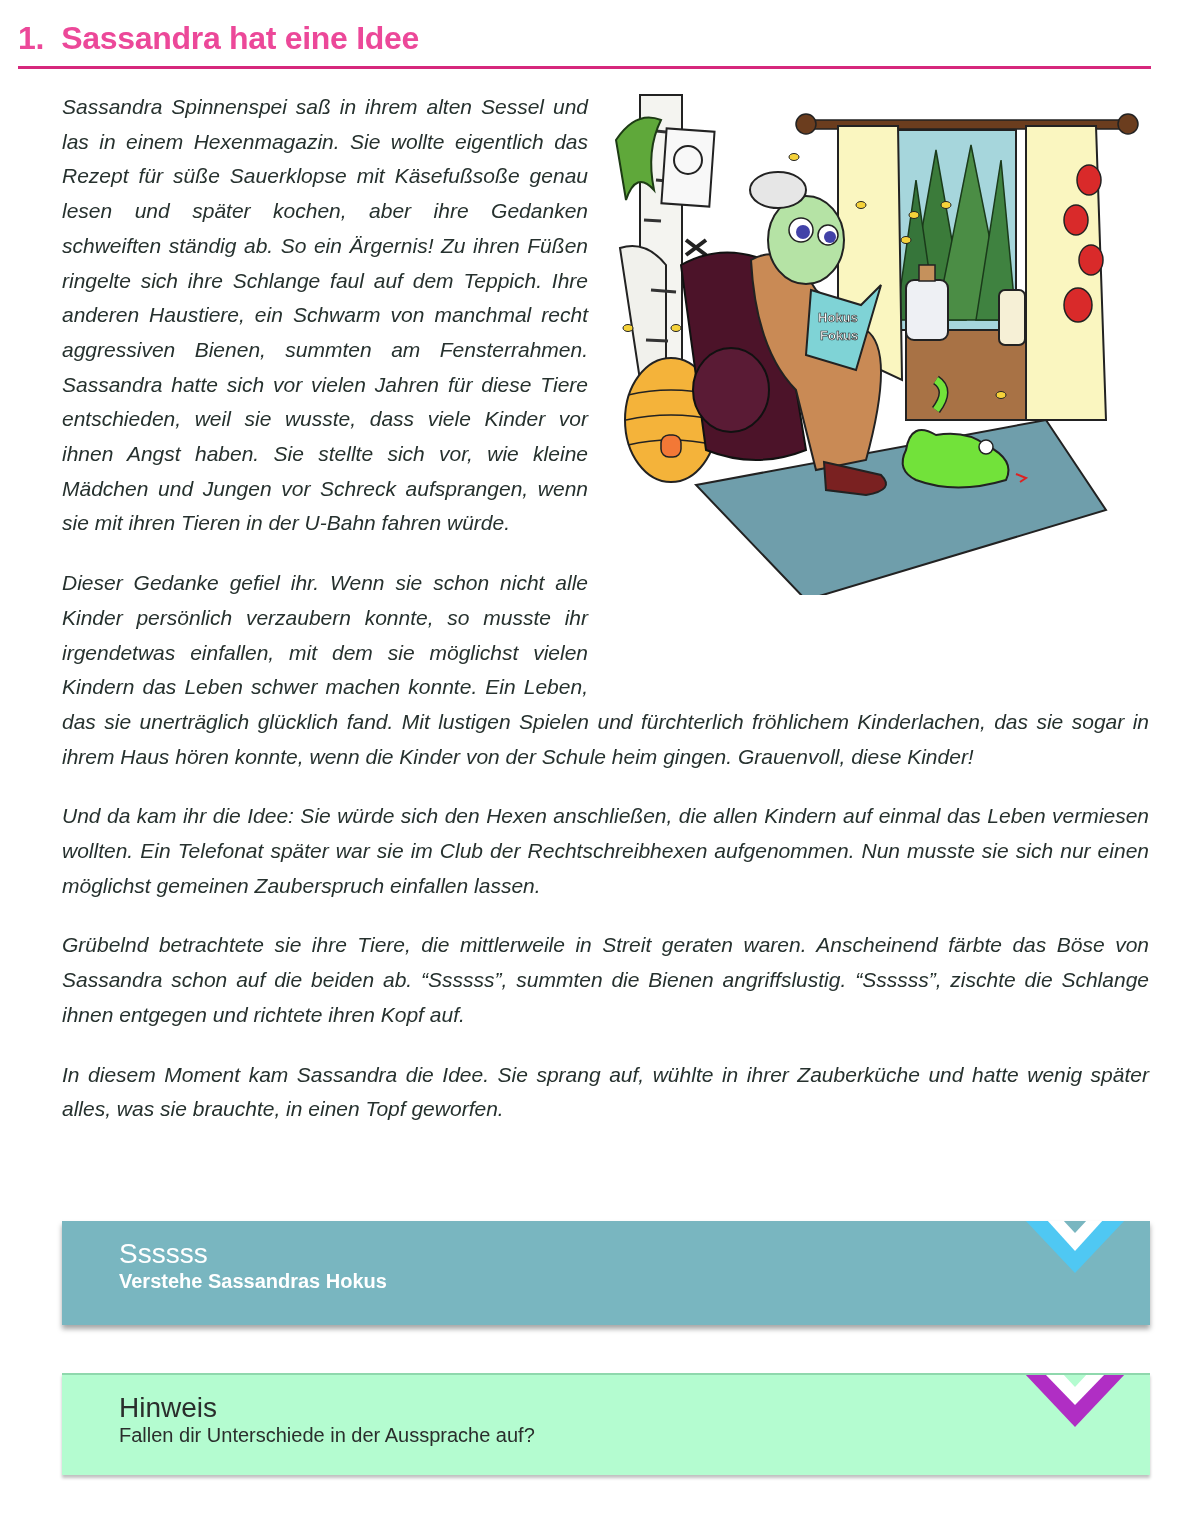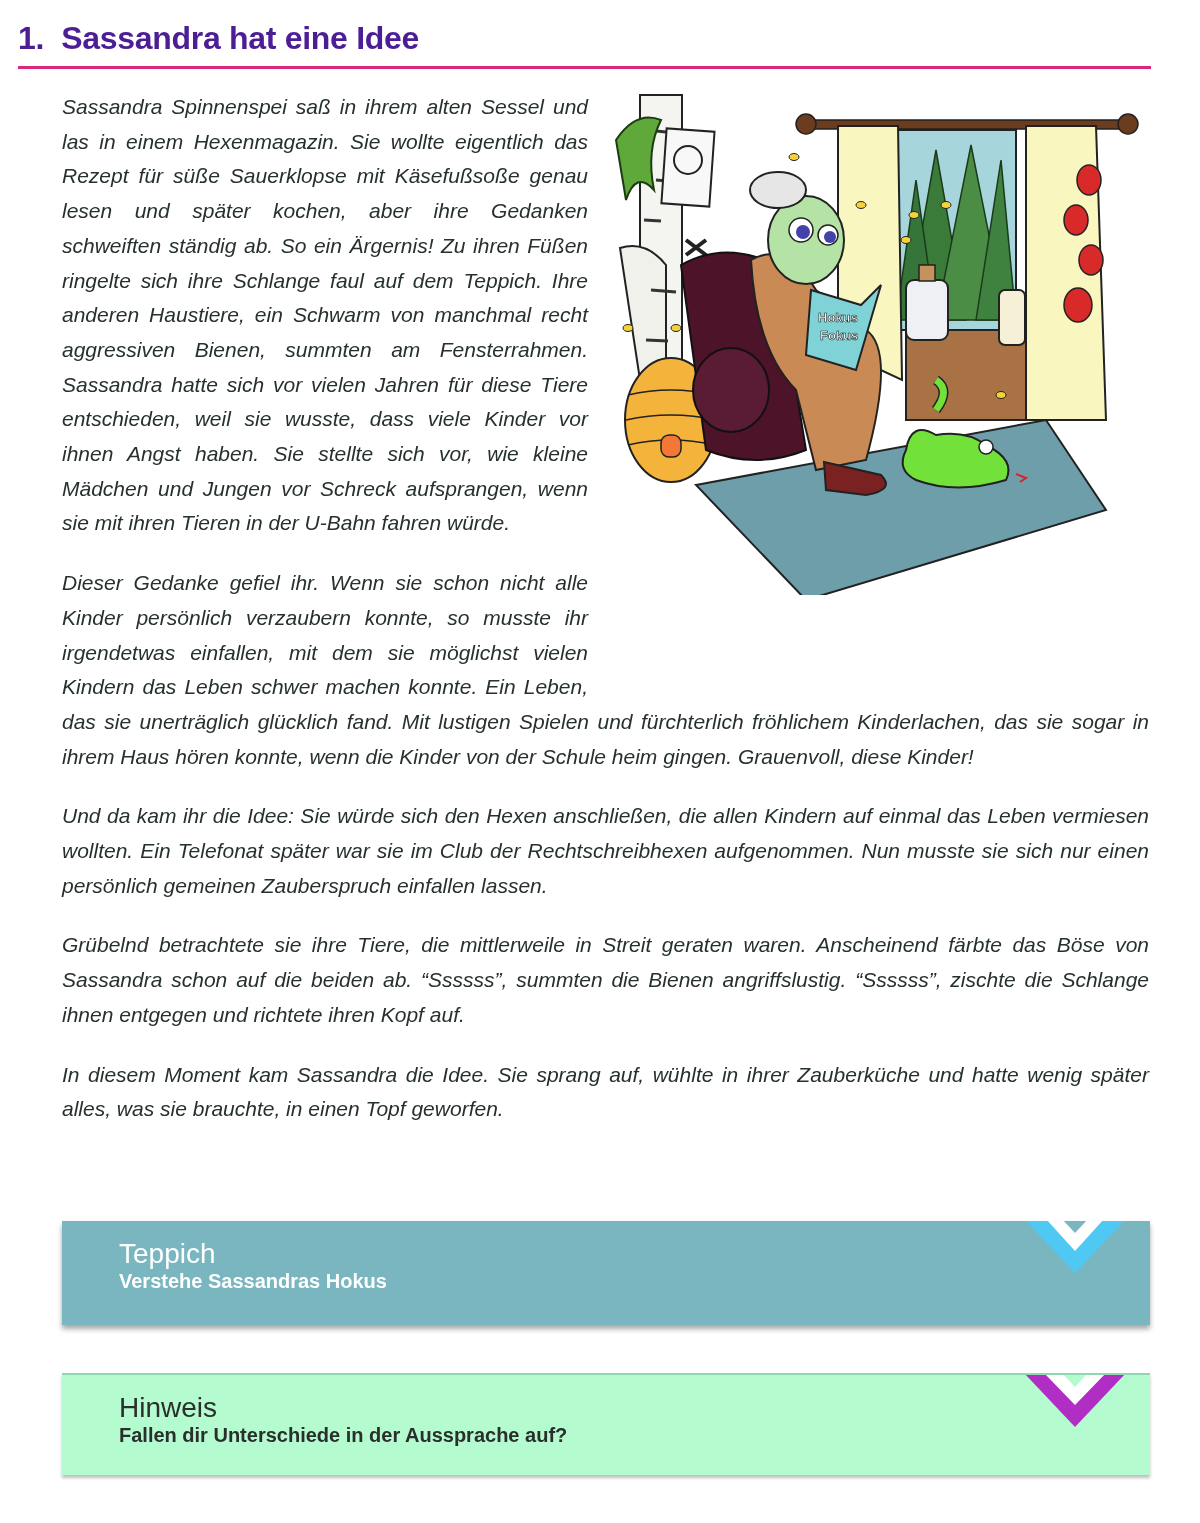--- a/index.html
+++ b/index.html
@@ -3,21 +3,21 @@
   <meta charset="utf-8">
   <style>
     * { box-sizing: border-box; margin: 0; padding: 0; }
     html, body { width: 1200px; height: 1523px; background: #ffffff; overflow: hidden; }
     body { font-family: "Liberation Sans", sans-serif; color: #27322f; position: relative; }
 
     .chapter-header { position: absolute; left: 18px; top: 18px; width: 1133px; }
     .chapter-title {
       font-family: "Liberation Sans", sans-serif;
       font-weight: bold; font-size: 32px; letter-spacing: -0.3px;
-      color: #4c1d95; line-height: 40px; white-space: pre;
+      color: #ec4899; line-height: 40px; white-space: pre;
     }
     .chapter-rule { margin-top: 8px; height: 3px; background: #d6287c; width: 100%; }
 
     .story { position: absolute; left: 62px; top: 90px; width: 1087px; }
     .illustration {
       float: right; width: 555px; height: 610px; margin-left: 18px; margin-right: -12px;
       position: relative;
     }
     .illustration svg { position: absolute; left: 0; top: 0; }
     .story p {
@@ -26,21 +26,21 @@
     }
 
     .card {
       position: absolute; left: 62px; width: 1088px; overflow: hidden;
       box-shadow: 0 4px 5px rgba(0,0,0,0.35);
     }
     .card-aufgabe { top: 1221px; height: 104px; background: #79b6c0; }
     .card-hinweis { top: 1373px; height: 102px; background: #b4fcd0; box-shadow: 0 3px 3px rgba(0,0,0,0.25); border-top: 2px solid #8fd8ad; padding-left: 44px; }
     .card-text { position: absolute; left: 57px; top: 18px; }
     .card-title { font-size: 28px; line-height: 30px; }
-    .card-subtitle { font-size: 20px; line-height: 24px; font-weight: bold; }
+    .card-subtitle { font-size: 20px; line-height: 24px; }
     .card-aufgabe .card-title, .card-aufgabe .card-subtitle { color: #ffffff; }
     .card-aufgabe .card-subtitle { font-weight: bold; }
     .card-hinweis .card-title, .card-hinweis .card-subtitle { color: #2a2e2c; }
     .chevron { position: absolute; right: 24px; top: -2px; width: 102px; height: 54px; cursor: pointer; }
   </style>
 </head>
 <body>
 
 <header class="chapter-header">
   <h1 class="chapter-title"><span>1.</span>  <span>Sassandra hat eine Idee</span></h1>
@@ -137,28 +137,28 @@
         <ellipse cx="300" cy="150" rx="5" ry="3.5"></ellipse>
           <ellipse cx="395" cy="305" rx="5" ry="3.5"></ellipse>
         <ellipse cx="70" cy="238" rx="5" ry="3.5"></ellipse>
           <ellipse cx="22" cy="238" rx="5" ry="3.5"></ellipse>
       </g>
     </svg>
   </figure>
 
   <p>Sassandra Spinnenspei saß in ihrem alten Sessel und las in einem Hexenmagazin. Sie wollte eigent­lich das Rezept für süße Sauerklopse mit Käsefuß­soße genau lesen und später kochen, aber ihre Ge­danken schweiften ständig ab. So ein Ärgernis! Zu ihren Füßen ringelte sich ihre Schlange faul auf dem Teppich. Ihre anderen Haustiere, ein Schwarm von manchmal recht aggressiven Bienen, summten am Fensterrahmen. Sassandra hatte sich vor vielen Jahren für diese Tiere entschieden, weil sie wusste, dass viele Kinder vor ihnen Angst haben. Sie stellte sich vor, wie kleine Mädchen und Jungen vor Schreck aufsprangen, wenn sie mit ihren Tieren in der U-Bahn fahren würde.</p>
   <p>Dieser Gedanke gefiel ihr. Wenn sie schon nicht alle Kinder persönlich verzaubern konnte, so musste ihr irgendetwas einfallen, mit dem sie möglichst vielen Kindern das Leben schwer machen konnte. Ein Leben, das sie unerträglich glücklich fand. Mit lustigen Spielen und fürchterlich fröhlichem Kinderlachen, das sie sogar in ihrem Haus hören konnte, wenn die Kinder von der Schule heim gingen. Grauenvoll, diese Kinder!</p>
-  <p>Und da kam ihr die Idee: Sie würde sich den Hexen anschließen, die allen Kindern auf einmal das Leben vermiesen wollten. Ein Telefonat später war sie im Club der Rechtschreibhexen aufgenommen. Nun musste sie sich nur einen persönlich gemeinen Zauberspruch einfallen lassen.</p>
+  <p>Und da kam ihr die Idee: Sie würde sich den Hexen anschließen, die allen Kindern auf einmal das Leben vermiesen wollten. Ein Telefonat später war sie im Club der Rechtschreibhexen aufgenommen. Nun musste sie sich nur einen möglichst gemeinen Zauberspruch einfallen lassen.</p>
   <p>Grübelnd betrachtete sie ihre Tiere, die mittlerweile in Streit geraten waren. Anscheinend färbte das Böse von Sassandra schon auf die beiden ab. “Ssssss”, summten die Bienen angriffslustig. “Ssssss”, zisch­te die Schlange ihnen entgegen und richtete ihren Kopf auf.</p>
   <p>In diesem Moment kam Sassandra die Idee. Sie sprang auf, wühlte in ihrer Zauberküche und hatte wenig später alles, was sie brauchte, in einen Topf geworfen.</p>
 </main>
 
 <section class="card card-aufgabe">
   <div class="card-text">
-    <div class="card-title">Teppich</div>
+    <div class="card-title">Ssssss</div>
     <div class="card-subtitle">Verstehe Sassandras Hokus</div>
   </div>
   <svg class="chevron" viewBox="0 0 102 54">
     <polygon points="0,0 102,0 51,54" fill="#4fc8f3"></polygon>
     <polygon points="22,0 80,0 51,32" fill="#ffffff"></polygon>
     <polygon points="38,0 64,0 51,14" fill="#79b6c0"></polygon>
   </svg>
 </section>
 
 <section class="card card-hinweis">

